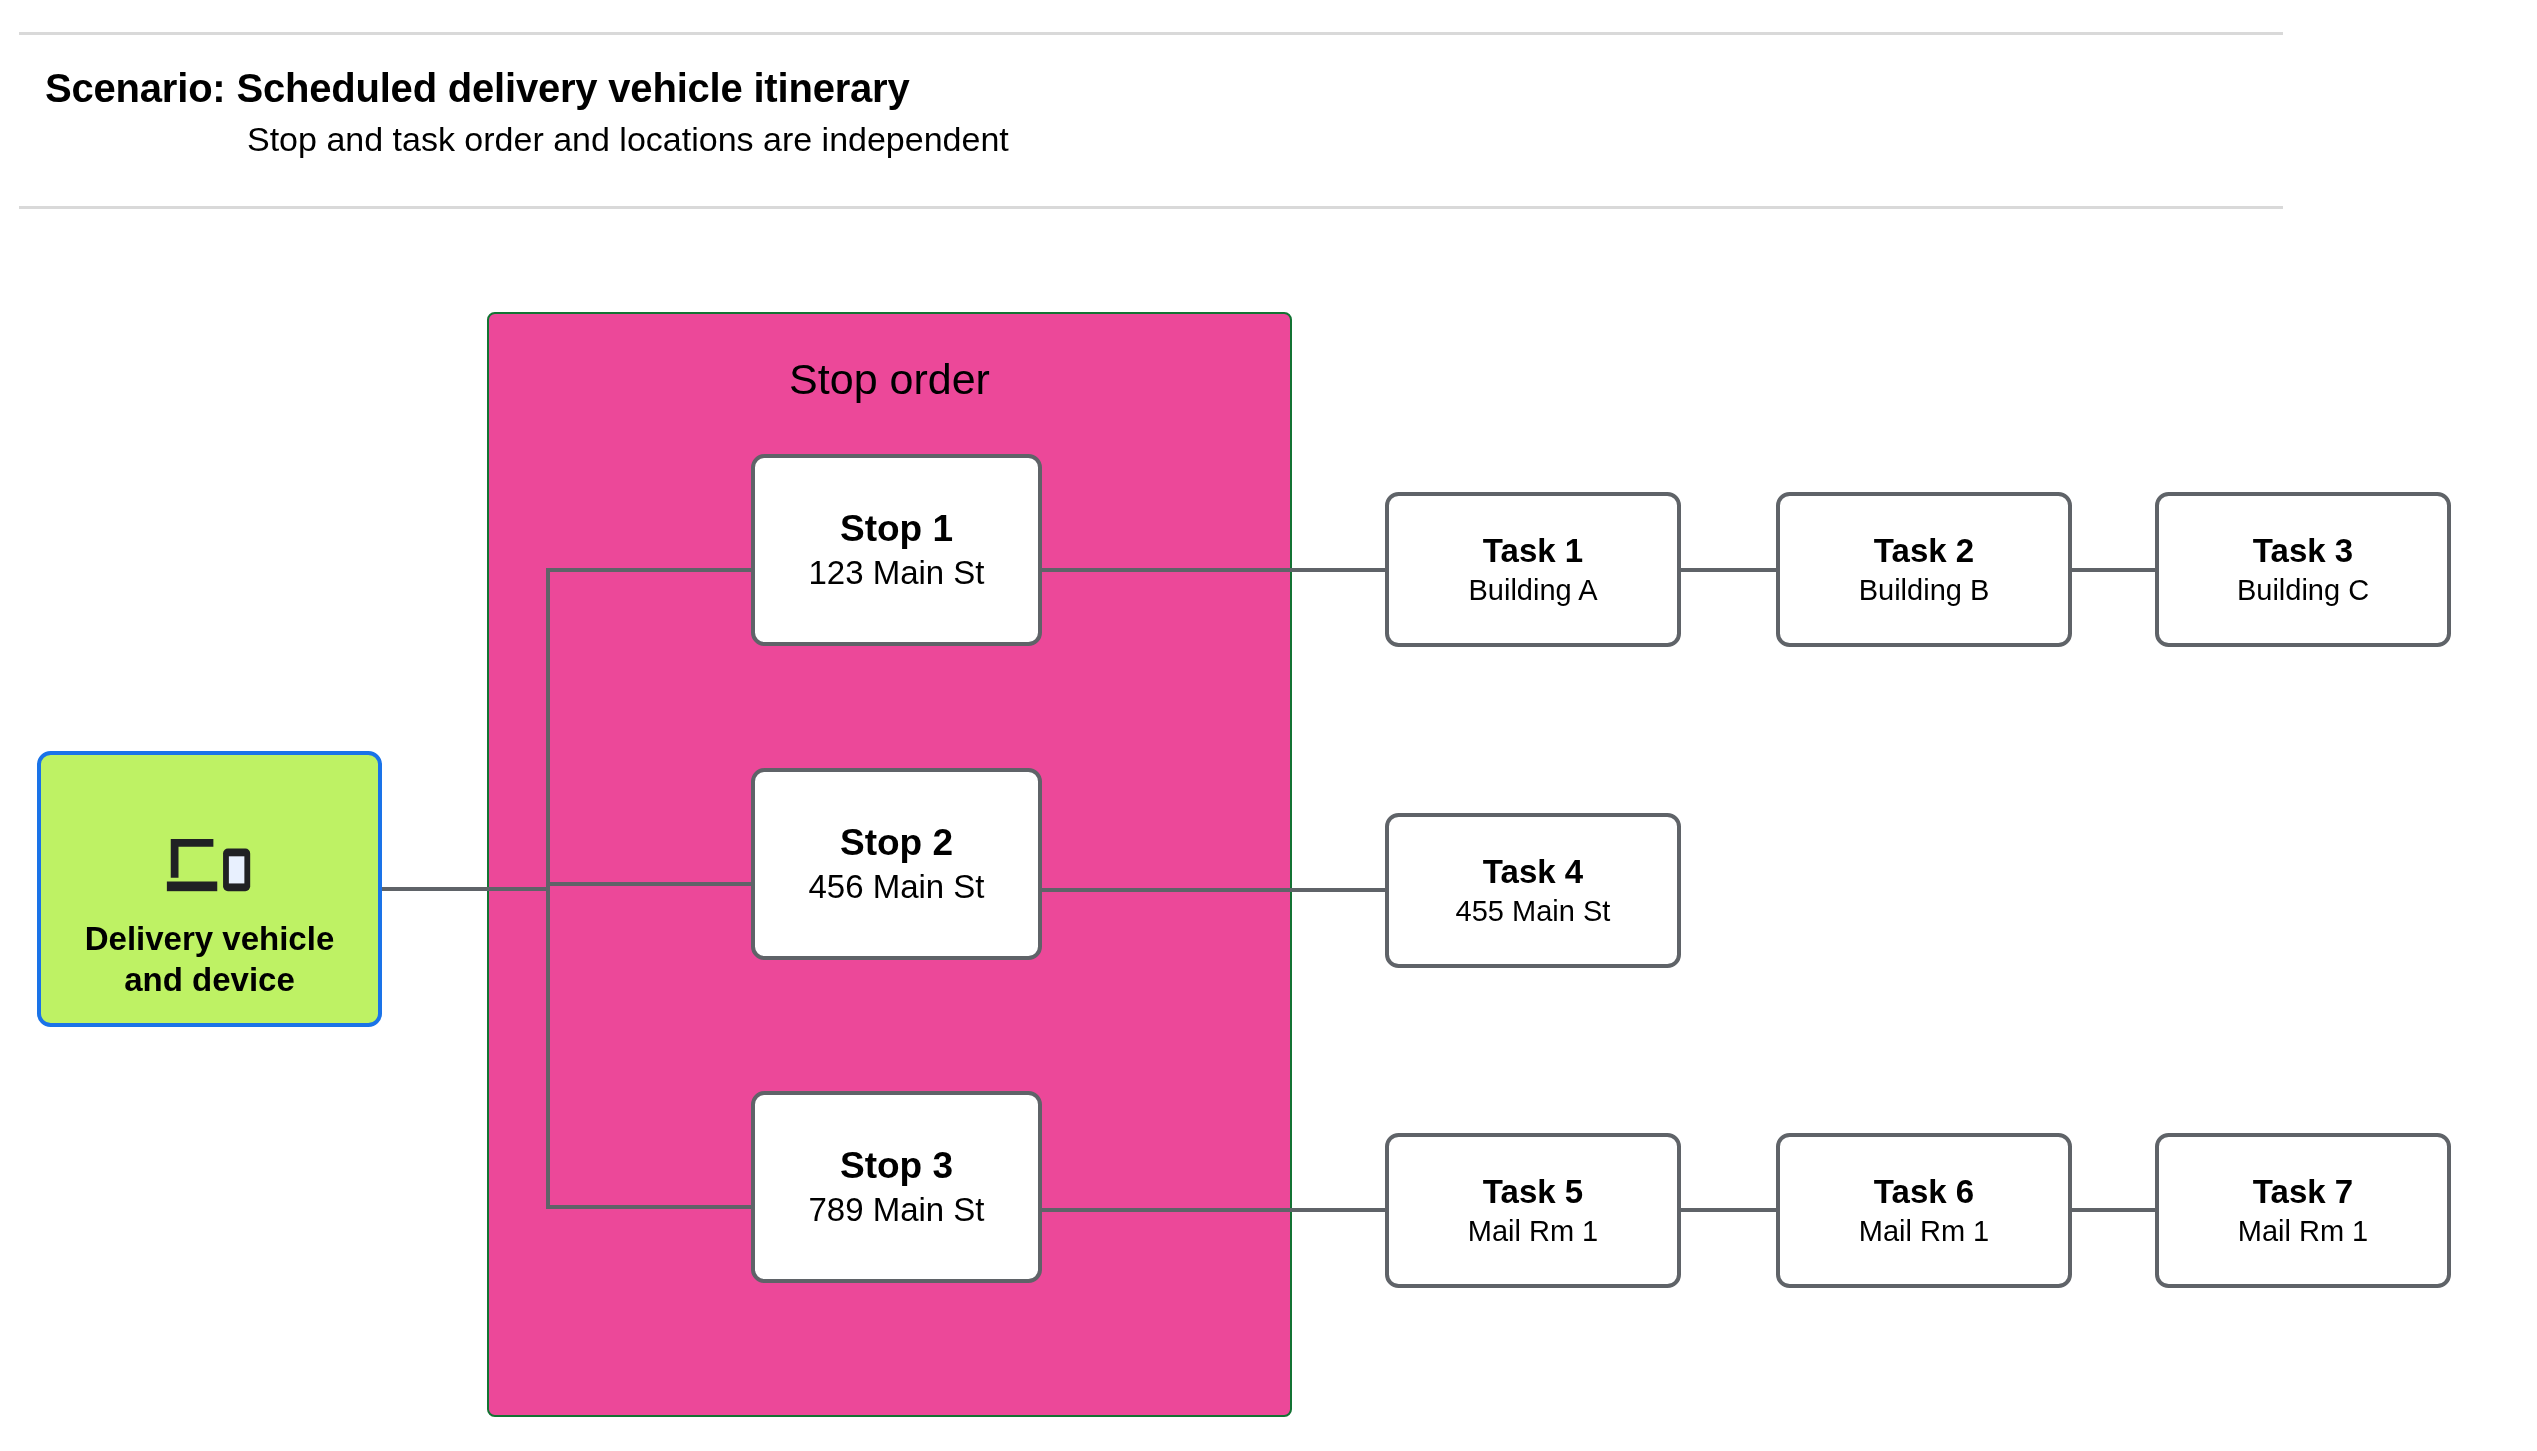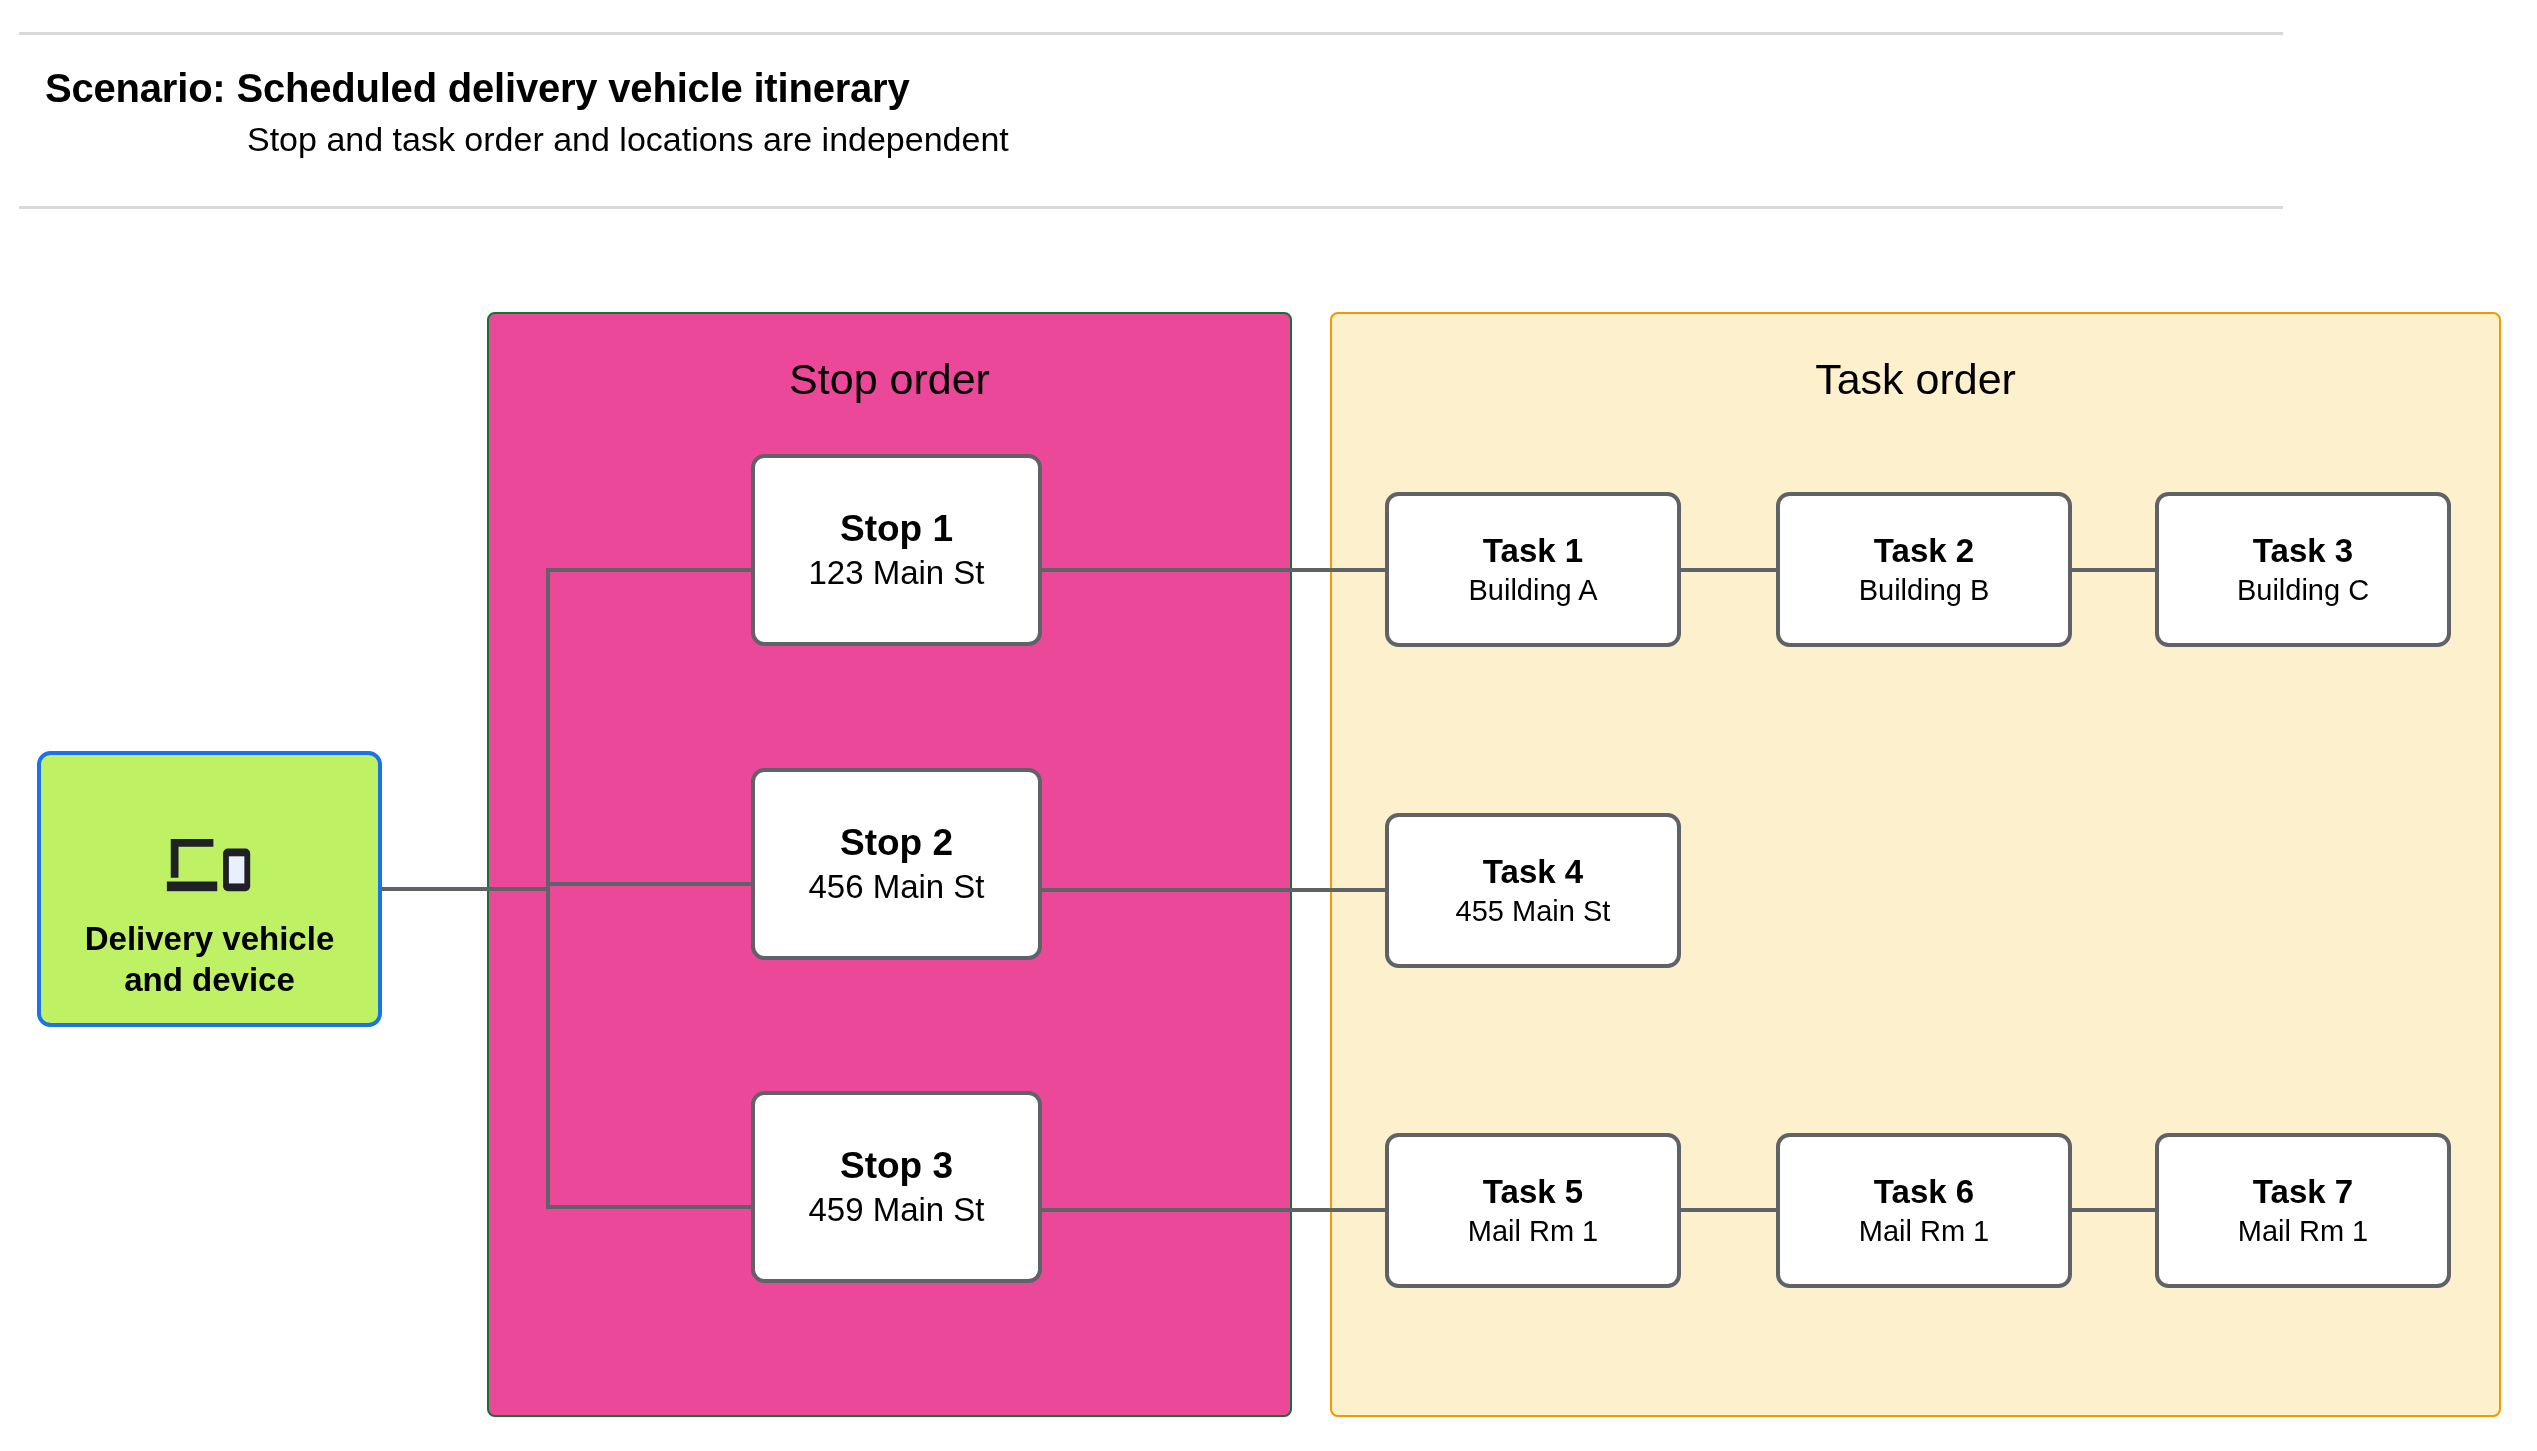--- a/index.html
+++ b/index.html
@@ -93,23 +93,20 @@
 <div id="stage">
 
   <div class="rule top"></div>
   <div class="title">Scenario: Scheduled delivery vehicle itinerary</div>
   <div class="subtitle">Stop and task order and locations are independent</div>
   <div class="rule bottom"></div>
 
   <div class="panel stops">
     <div class="panel-title">Stop order</div>
   </div>
-  <div class="panel tasks">
-    <div class="panel-title">Task order</div>
-  </div>
 
   <div class="line h" style="left:382px;top:887px;width:168px;"></div>
 
   <div class="line v" style="left:546px;top:570px;height:639px;"></div>
 
   <div class="line h" style="left:546px;top:568px;width:208px;"></div>
 
   <div class="line h" style="left:546px;top:882px;width:208px;"></div>
 
   <div class="line h" style="left:546px;top:1205px;width:208px;"></div>
@@ -142,21 +139,21 @@
   <div class="node stop-node s1">
     <div class="n-title">Stop 1</div>
     <div class="n-sub">123 Main St</div>
   </div>
   <div class="node stop-node s2">
     <div class="n-title">Stop 2</div>
     <div class="n-sub">456 Main St</div>
   </div>
   <div class="node stop-node s3">
     <div class="n-title">Stop 3</div>
-    <div class="n-sub">459 Main St</div>
+    <div class="n-sub">789 Main St</div>
   </div>
 
   <div class="node task-node task-col-1 task-row-1">
     <div class="n-title">Task 1</div>
     <div class="n-sub">Building A</div>
   </div>
   <div class="node task-node task-col-2 task-row-1">
     <div class="n-title">Task 2</div>
     <div class="n-sub">Building B</div>
   </div>

